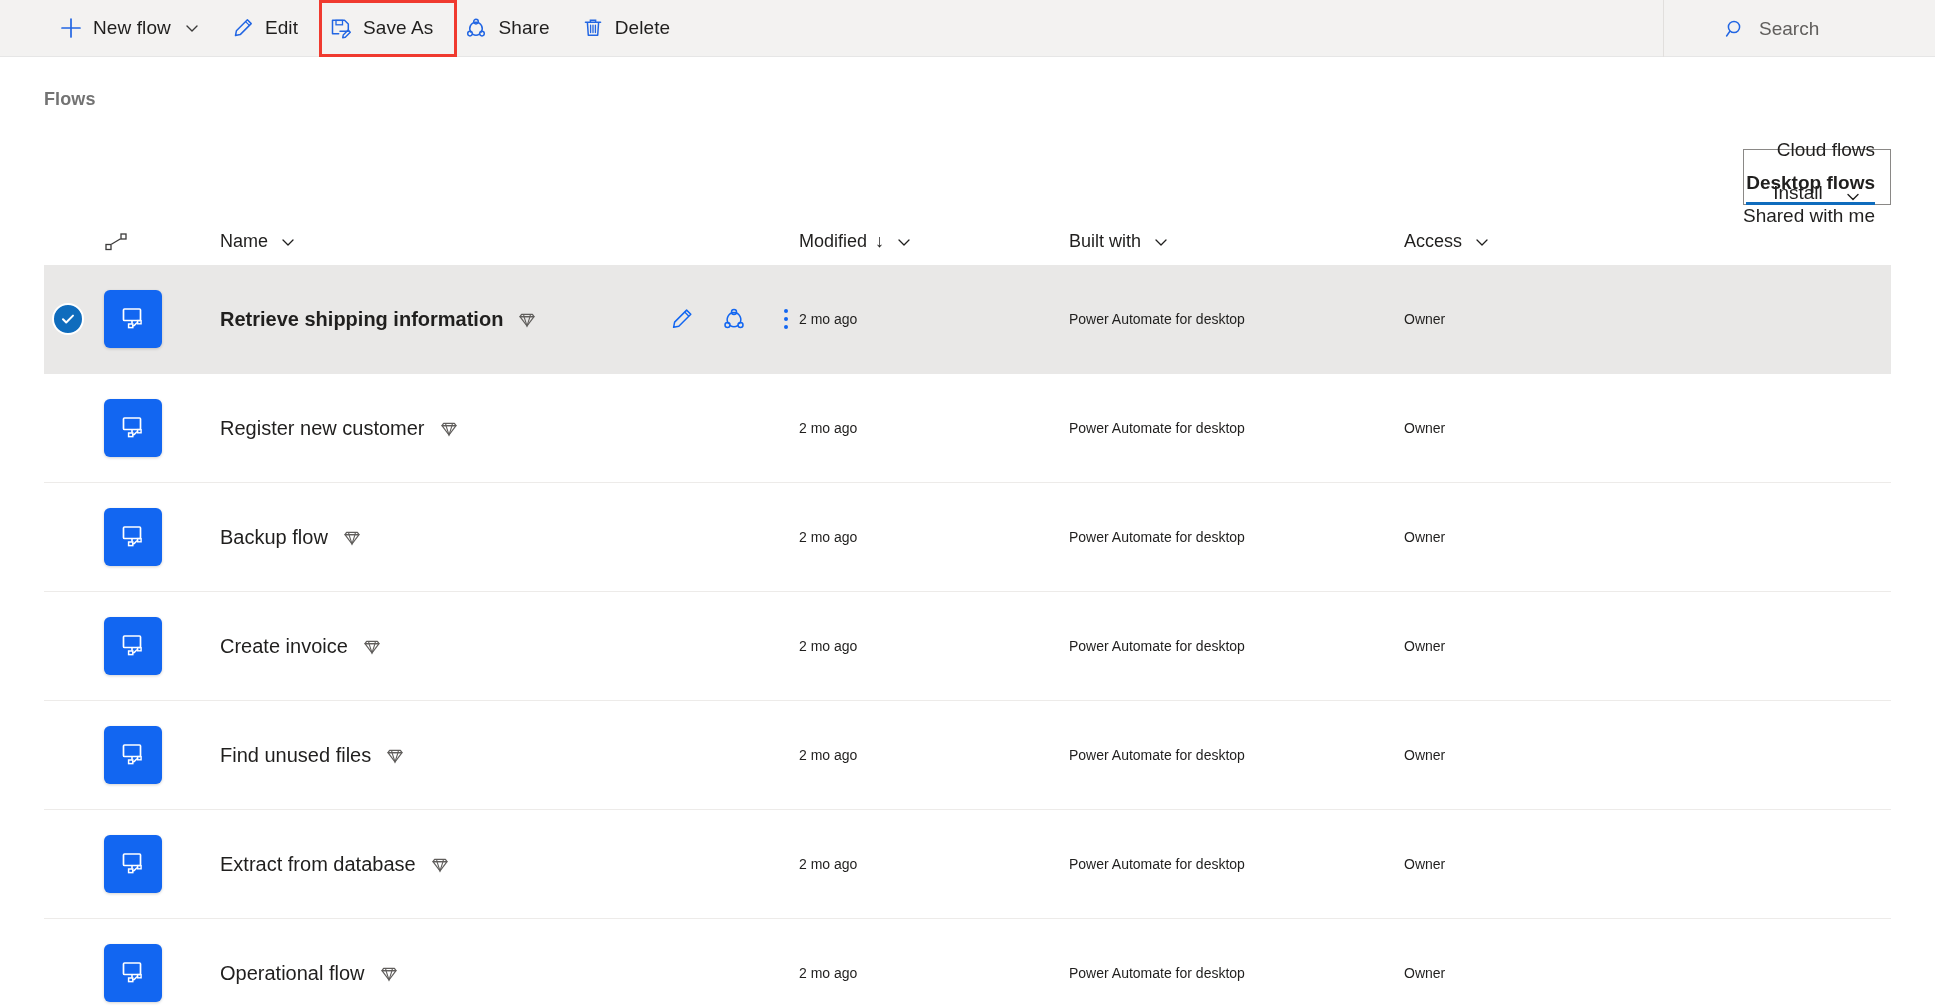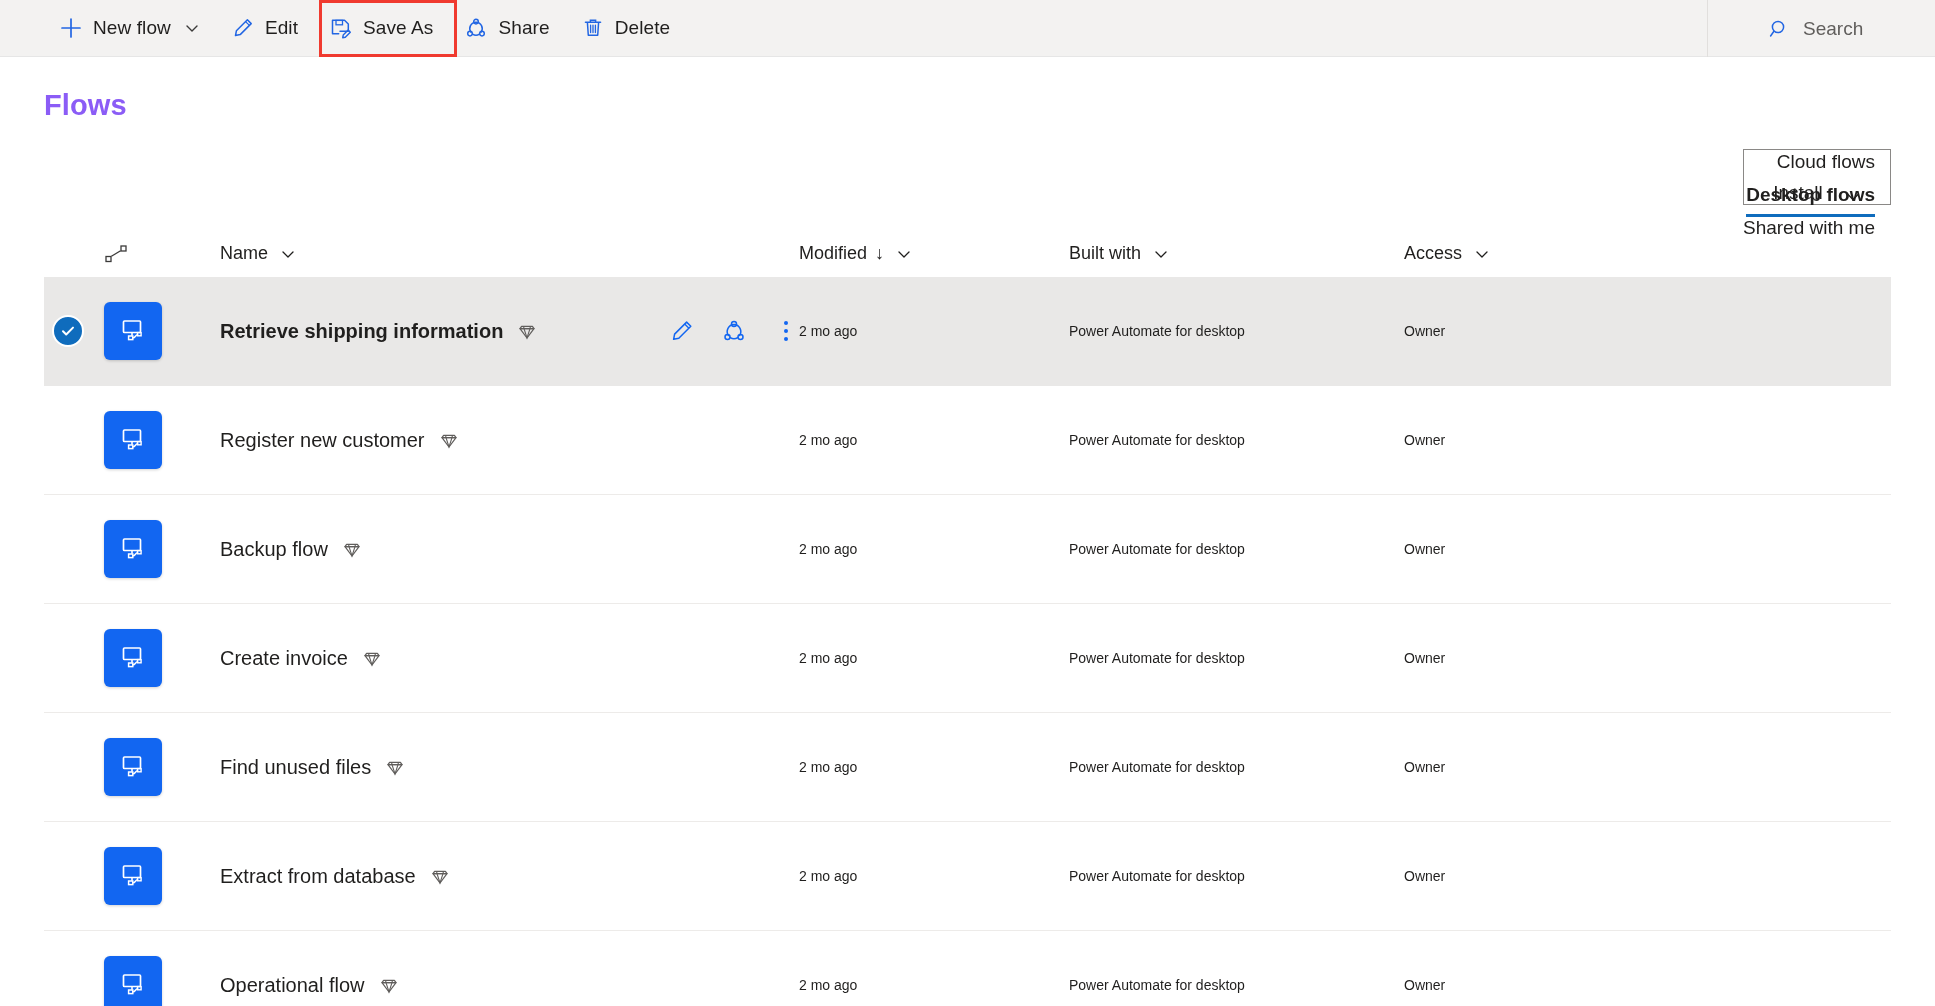--- a/index.html
+++ b/index.html
@@ -62,44 +62,44 @@
     pointer-events: none;
     z-index: 6;
   }
 
   
   .cmd-search {
     position: absolute;
     right: 0;
     top: 0;
     height: 57px;
-    width: 228px;
+    width: 272px;
     border-left: 1px solid #e1dfdd;
     display: flex;
     align-items: center;
     gap: 13px;
     padding-left: 60px;
     cursor: text;
     text-align: center;
   }
   .cmd-search .search-ico { color: #2266e3; width: 22px; height: 22px; display:inline-flex; }
   .cmd-search .ph {
     font-size: 19px;
     color: #605e5c;
   }
 
   
   .page-head {
     position: relative;
     padding: 0 44px;
   }
   .page-title {
-    font-size: 29px;
+    font-size: 18px;
     font-weight: 600;
-    color: #8b5cf6;
+    color: #737373;
     padding-top: 32px;
     letter-spacing: .1px;
   }
   .install-btn {
     position: absolute;
     right: 44px;
     top: 92px;
     width: 148px;
     height: 56px;
     border: 1px solid #8a8886;

